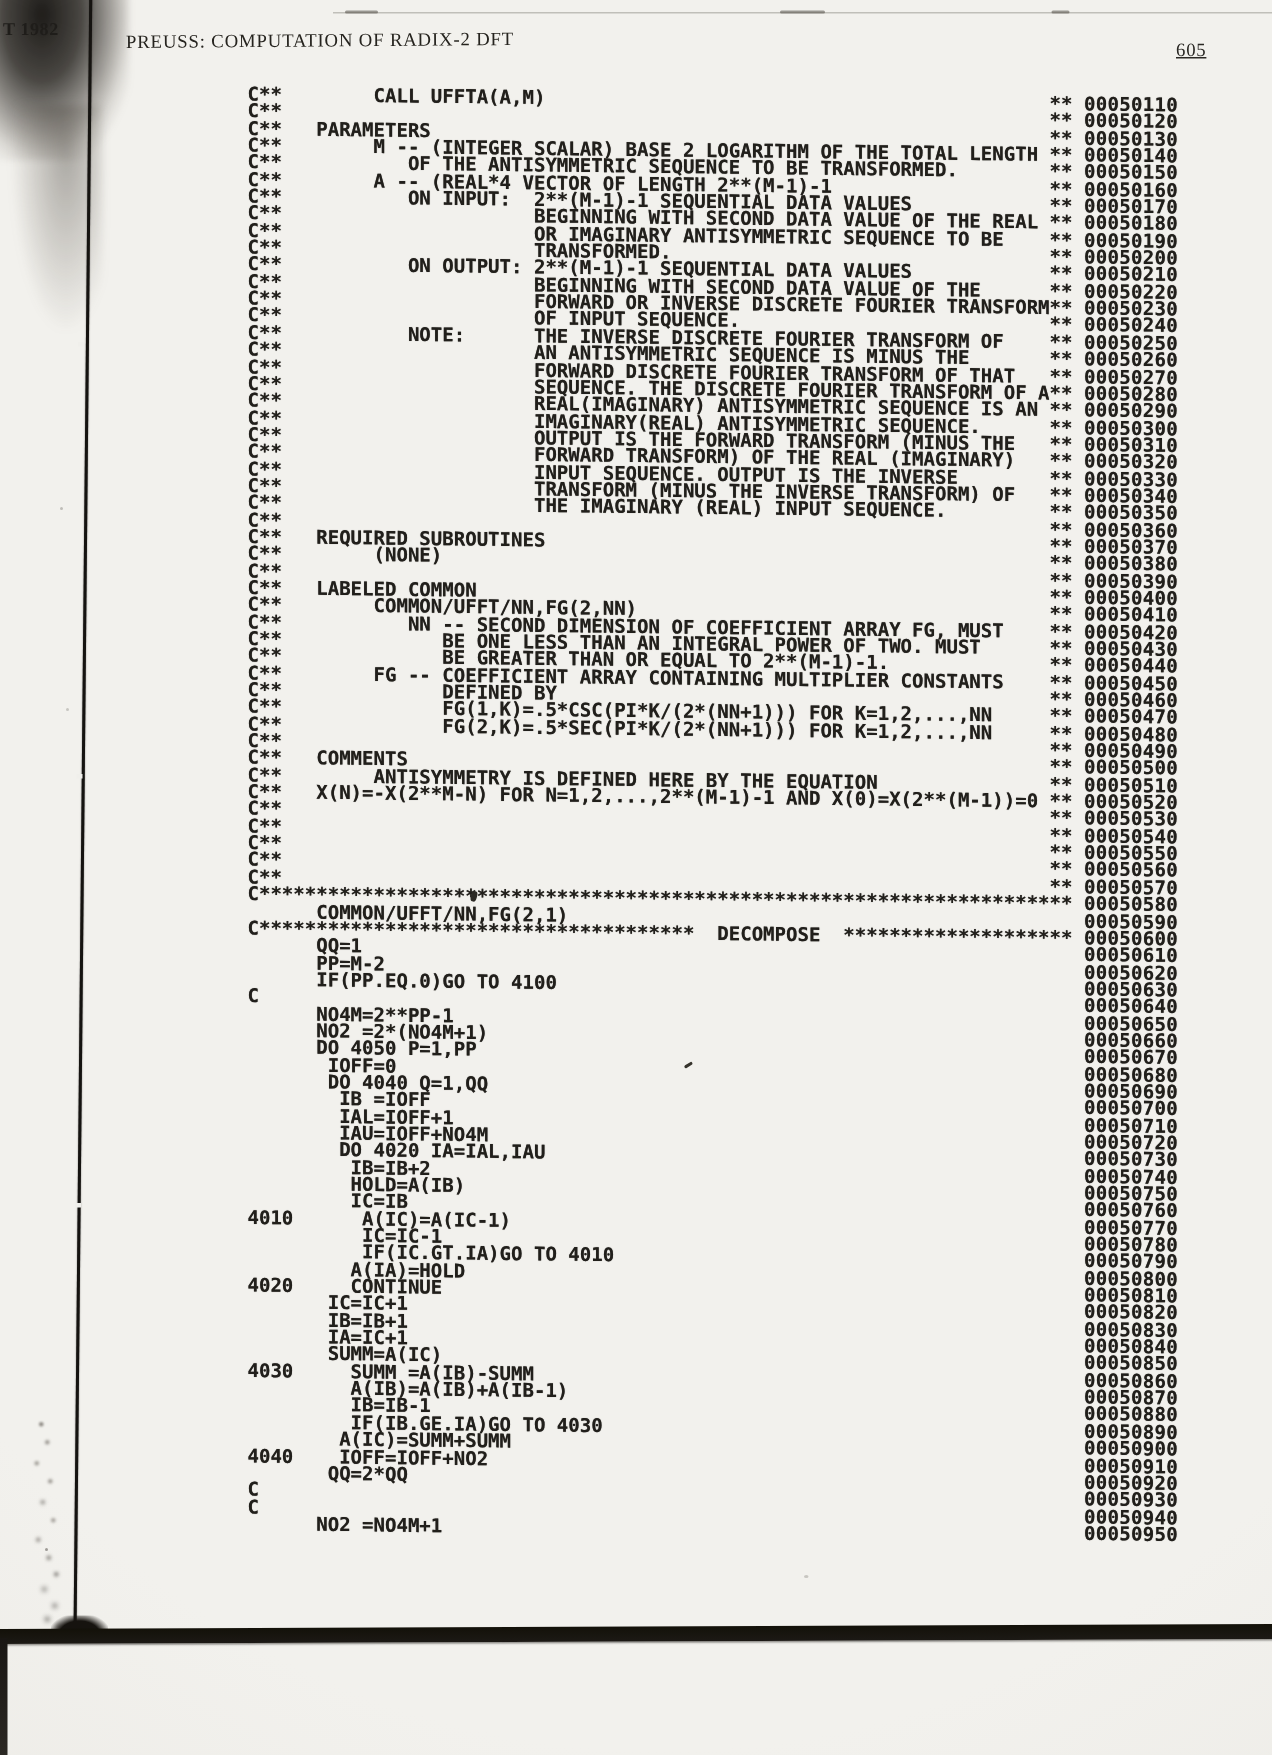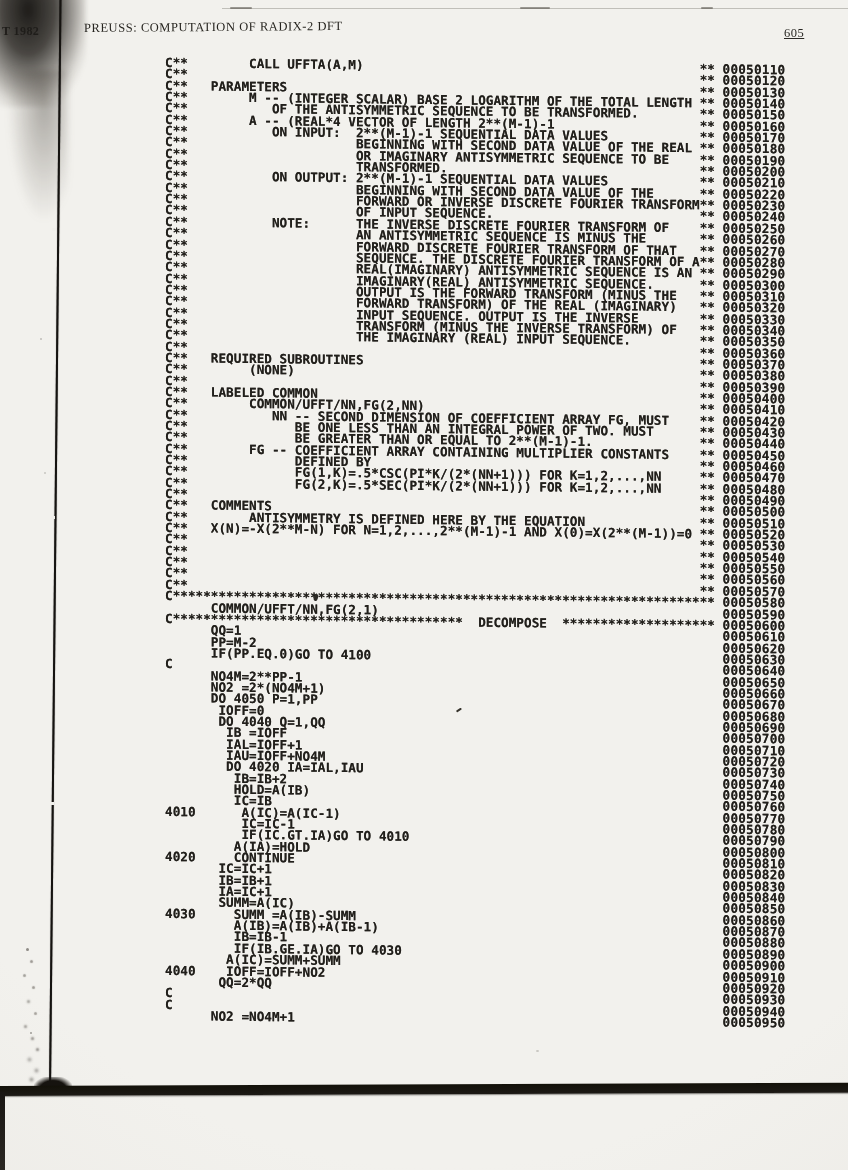--- a/index.html
+++ b/index.html
@@ -7,21 +7,21 @@
     width:848px;height:1170px;position:relative;overflow:hidden;
     background:#edebe7;
     font-family:"Liberation Serif",serif;
   }
   .page{
     position:absolute;inset:0;
     background:radial-gradient(ellipse 130% 105% at 52% 42%, #f2f1ed 55%, #eae8e3 88%, #e3e1dc 100%);
   }
   
   .hdr-frag{
-    position:absolute;left:2px;top:24px;
+    position:absolute;left:2px;top:12px;
     font:600 12px "Liberation Serif",serif;color:#1f1d1a;letter-spacing:.4px;
   }
   .hdr-title{
     position:absolute;left:84px;top:21px;
     font:12.5px "Liberation Serif",serif;color:#26241f;letter-spacing:.55px;
     transform:rotate(-0.45deg);transform-origin:left center;white-space:pre;
   }
   .hdr-page{
     position:absolute;left:784px;top:26px;
     font:12.5px "Liberation Serif",serif;color:#2a2824;letter-spacing:.5px;text-decoration:underline;

